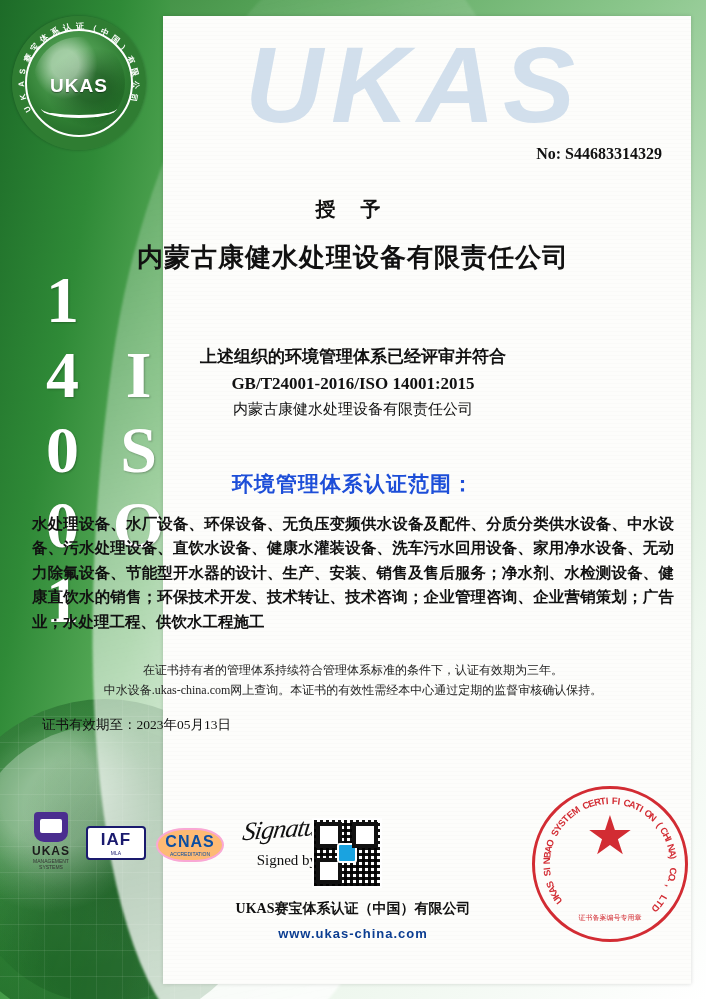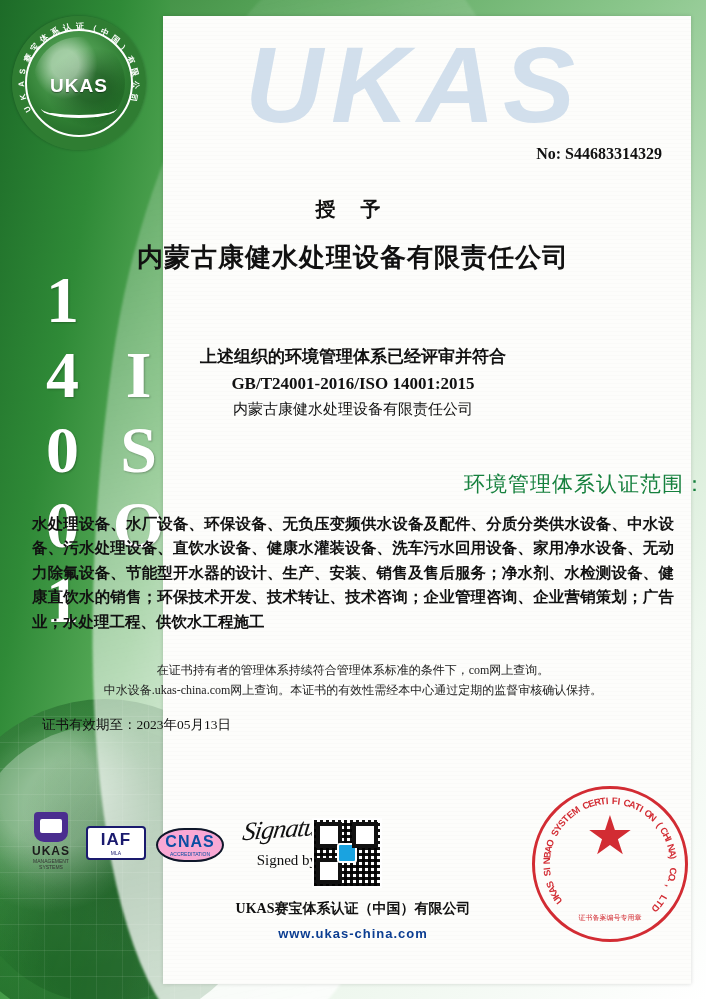--- a/index.html
+++ b/index.html
@@ -252,24 +252,24 @@
     margin-bottom: 6px;
   }
   .conform-1 { font-size: 17px; font-weight: bold; }
   .conform-2 { font-size: 17px; font-weight: bold; font-family: "Liberation Serif", serif; }
   .conform-3 { font-size: 15px; }
 
   .scope-title {
     position: absolute;
     left: 0; right: 0;
     top: 470px;
-    text-align: right;
+    text-align: center;
     font-size: 21px;
-    font-weight: normal;
-    color: #15803d;
+    font-weight: bold;
+    color: #1d4ed8;
     letter-spacing: 1px;
   }
   .scope-body {
     position: absolute;
     left: 32px;
     right: 32px;
     top: 512px;
     font-size: 15.5px;
     font-weight: bold;
     line-height: 1.58;
@@ -337,24 +337,24 @@
     border: 2px solid #1a1a6e;
     border-radius: 4px;
     padding: 2px 4px;
     background: #fff;
   }
   .iaf-mini .nm { font-size: 17px; font-weight: bold; color: #1a1a6e; letter-spacing: 1px; }
   .iaf-mini .sub { font-size: 5px; color: #1a1a6e; }
 
   .cnas-mini { left: 142px; top: 18px; width: 68px; }
   .cnas-mini .oval {
-    border: 2px solid #0f172a;
+    border: 2px solid #f9a8d4;
     border-radius: 50%/60%;
     padding: 3px 4px;
-    background: #f9a8d4;
+    background: #fdba74;
   }
   .cnas-mini .nm { font-size: 16px; font-weight: bold; color: #0b4ea2; letter-spacing: 1px; }
   .cnas-mini .sub { font-size: 5px; color: #0b4ea2; }
 
   .signature-wrap {
     position: absolute;
     left: 210px;
     top: 4px;
     width: 130px;
     text-align: center;
@@ -551,21 +551,21 @@
   <div class="conform-block">
     <div class="conform-1">上述组织的环境管理体系已经评审并符合</div>
     <div class="conform-2">GB/T24001-2016/ISO 14001:2015</div>
     <div class="conform-3">内蒙古康健水处理设备有限责任公司</div>
   </div>
 
   <div class="scope-title">环境管理体系认证范围：</div>
   <div class="scope-body">水处理设备、水厂设备、环保设备、无负压变频供水设备及配件、分质分类供水设备、中水设备、污水处理设备、直饮水设备、健康水灌装设备、洗车污水回用设备、家用净水设备、无动力除氟设备、节能型开水器的设计、生产、安装、销售及售后服务；净水剂、水检测设备、健康直饮水的销售；环保技术开发、技术转让、技术咨询；企业管理咨询、企业营销策划；广告业；水处理工程、供饮水工程施工</div>
 
   <div class="notes">
-    <div>在证书持有者的管理体系持续符合管理体系标准的条件下，com网上查询。</div>
+    <div>在证书持有者的管理体系持续符合管理体系标准的条件下，认证有效期为三年。</div>
     <div>中水设备.ukas-china.com网上查询。本证书的有效性需经本中心通过定期的监督审核确认保持。</div>
   </div>
 
   <div class="dates">
     <div>
       <span>证书有效期至：</span><span>2023年05月13日</span>
     </div>
   </div>
 
   <div class="logos-row">

